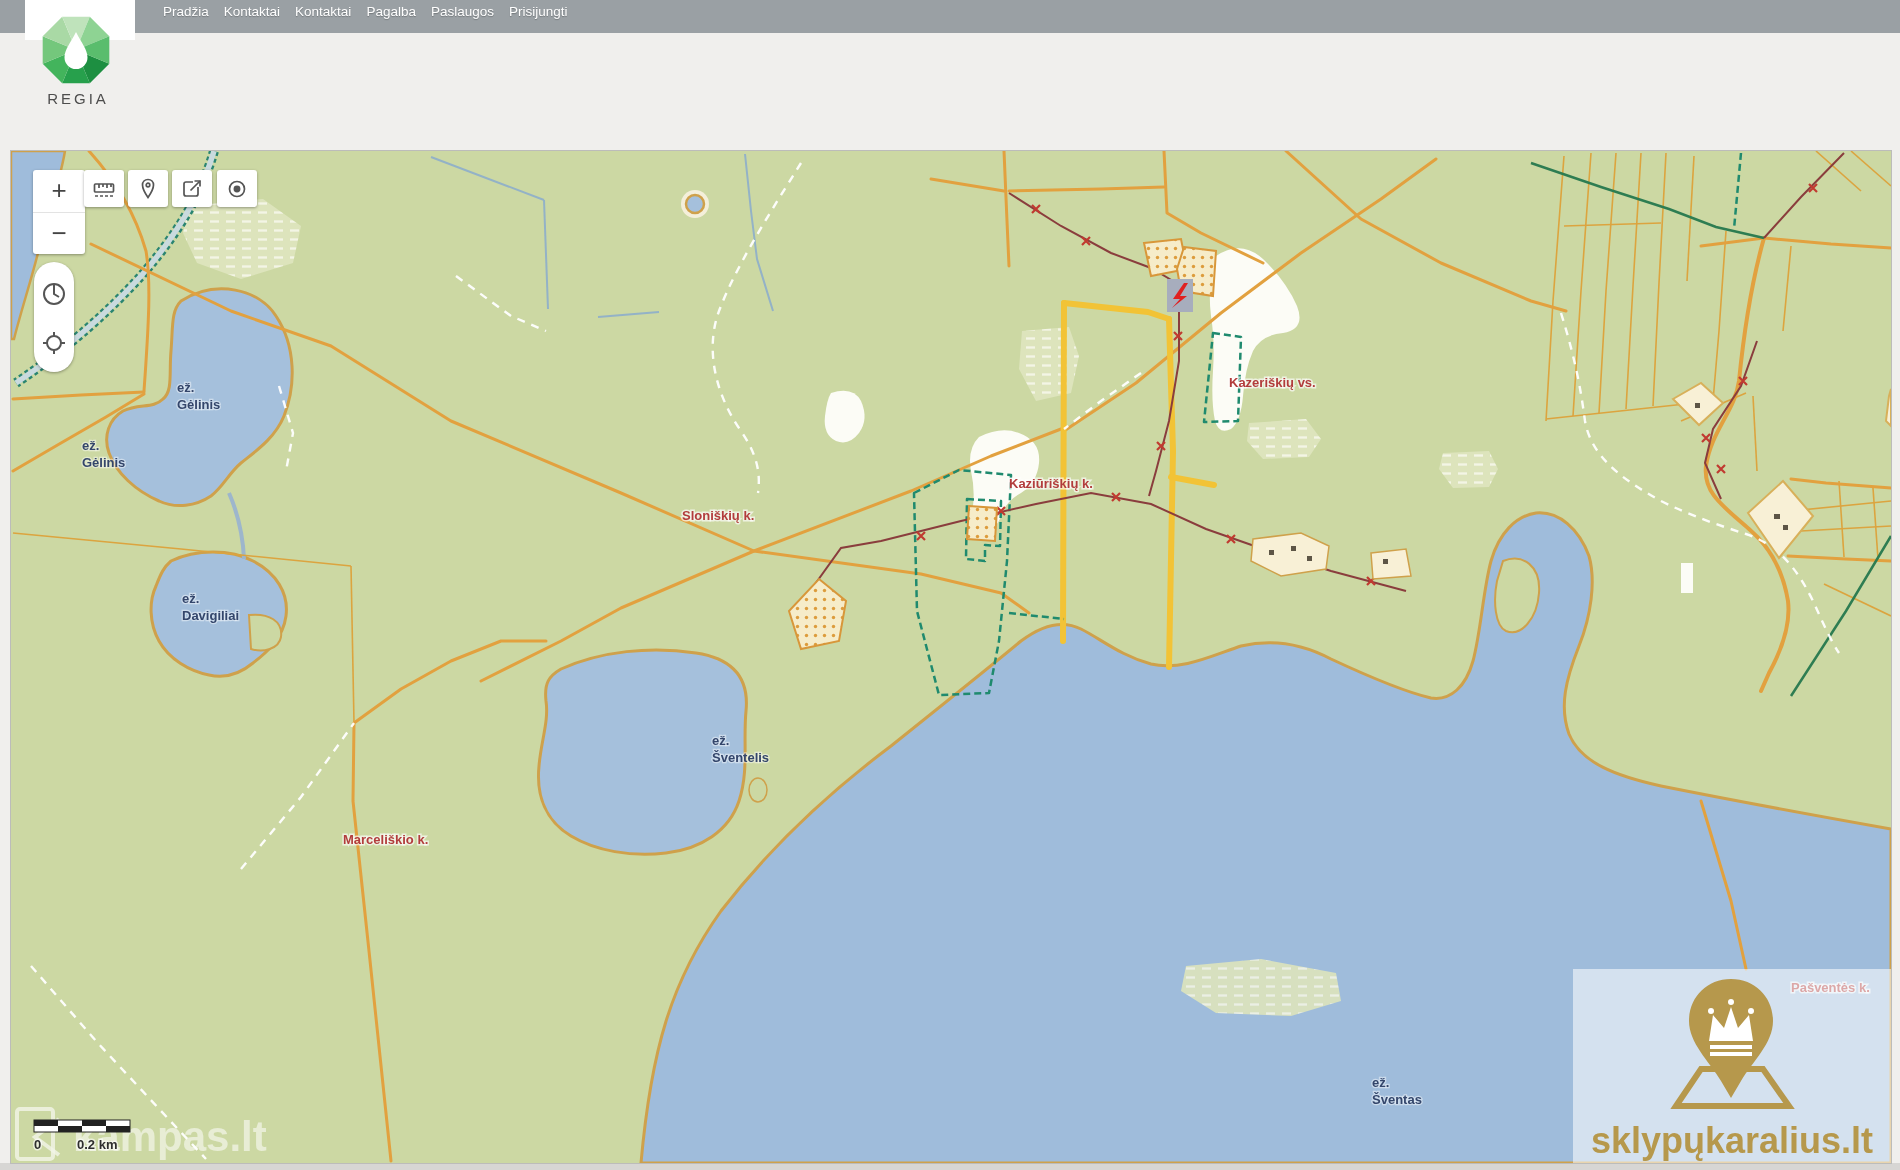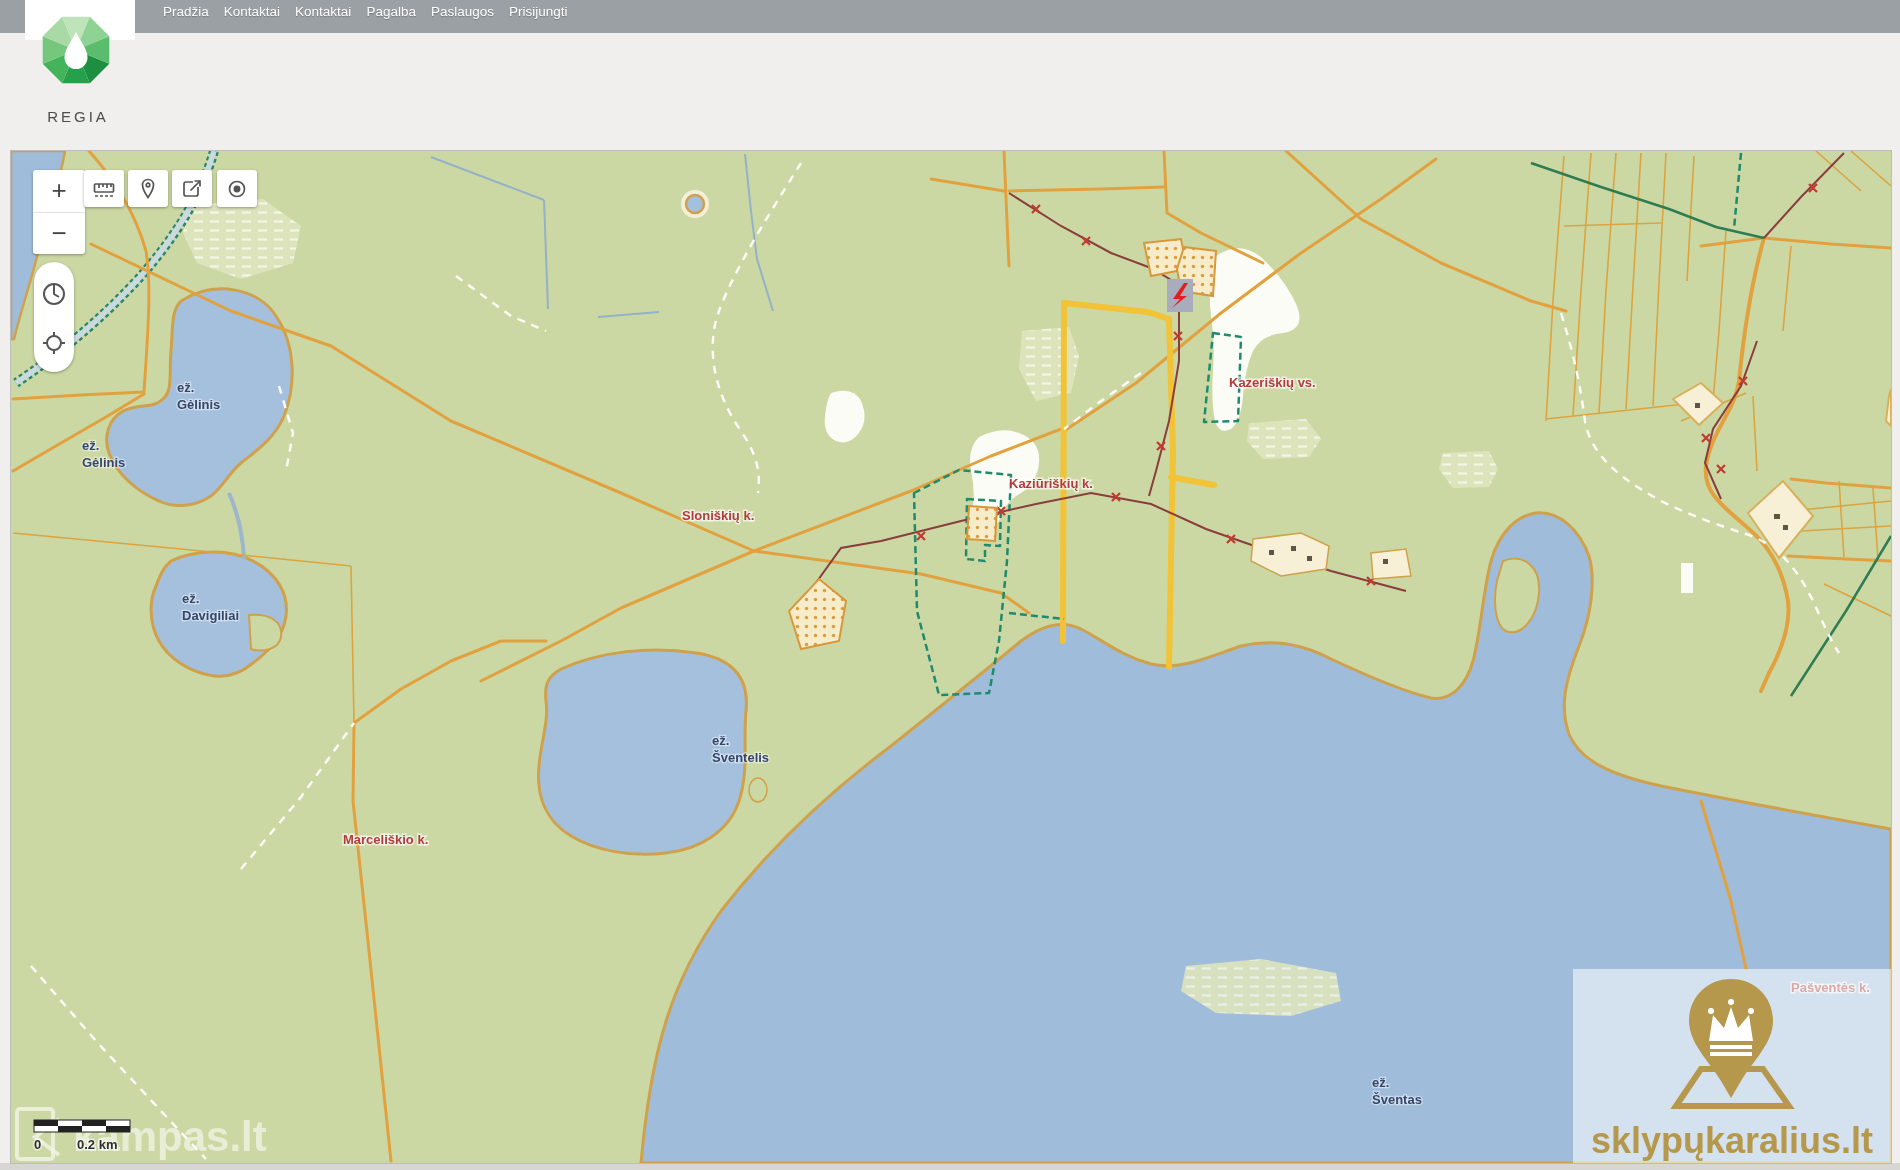--- a/index.html
+++ b/index.html
@@ -18,21 +18,21 @@
   }
   .nav a{
     color:#fff;font-size:13.5px;text-decoration:none;cursor:pointer;
     text-shadow:0 1px 1px rgba(0,0,0,.25);white-space:nowrap;
   }
   .logo-notch{
     position:absolute;left:25px;top:0;width:110px;height:40px;background:#ffffff;z-index:6;
   }
   .logo{position:absolute;left:38px;top:12px;width:80px;z-index:7;text-align:center;}
   .logo .brand{
-    margin-top:20px;font-size:15px;letter-spacing:3px;color:#4d4d4d;
+    margin-top:2px;font-size:15px;letter-spacing:3px;color:#4d4d4d;
   }
   
   .map-frame{
     position:absolute;left:10px;top:150px;width:1880px;height:1012px;
     border:1px solid #bcbcba;background:#ccd8a3;z-index:1;
   }
   .bottom-strip{position:absolute;left:0;top:1163px;width:1900px;height:7px;background:#d7d6d4;}
   
   .ctl{
     position:absolute;background:#fff;border-radius:3px;z-index:10;

